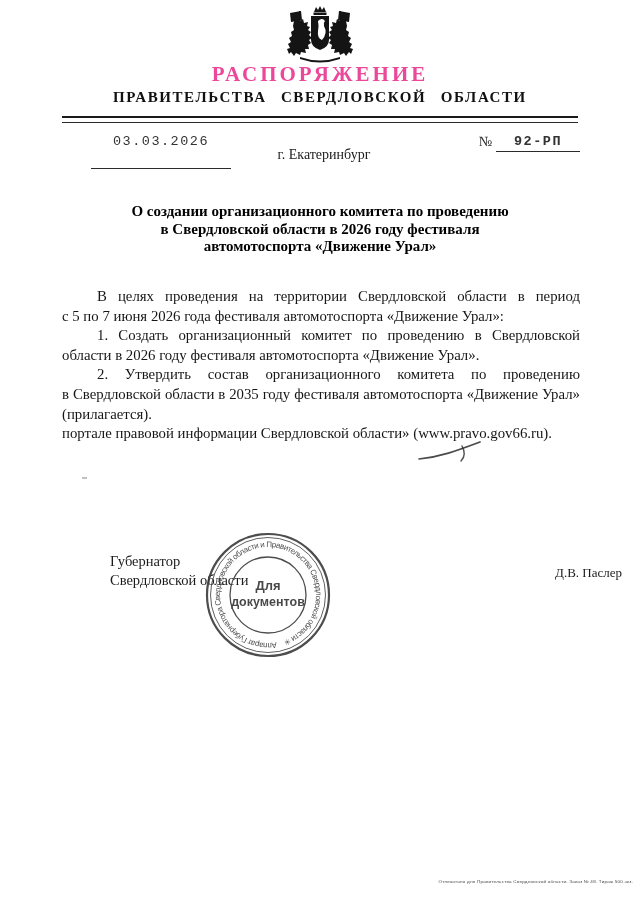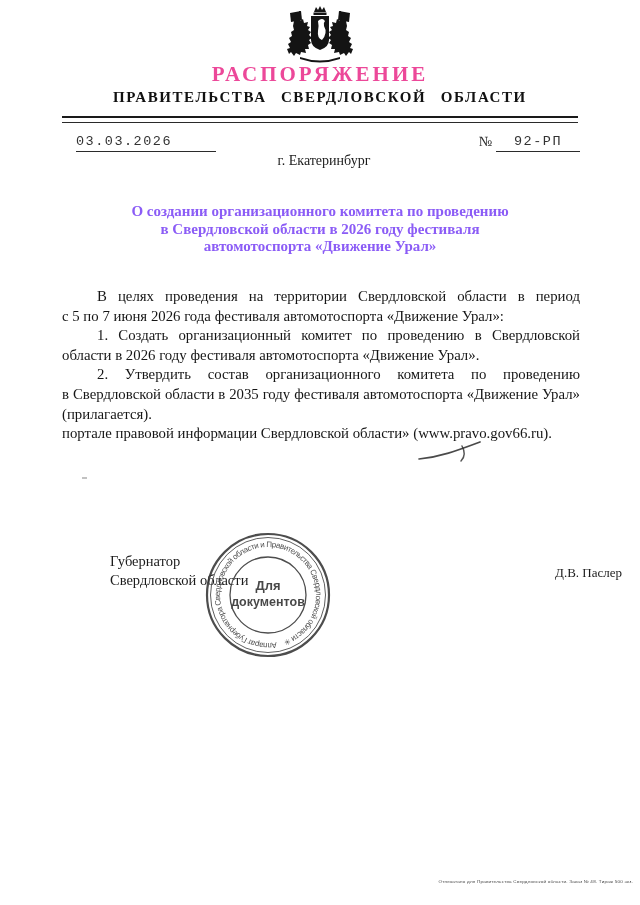--- a/index.html
+++ b/index.html
@@ -7,28 +7,28 @@
         font-family:"Liberation Serif", serif;color:#1c1c1c;}
   .abs{position:absolute;}
   .center{left:0;right:0;text-align:center;}
 
   
   .doc-type{top:62px;font-size:21px;font-weight:bold;letter-spacing:3px;color:#ec4899;}
   .issuer{top:89px;font-size:15px;font-weight:bold;letter-spacing:1.6px;word-spacing:9px;color:#111;}
   .rule{left:62px;width:516px;top:116px;height:4px;border-top:2.5px solid #1a1a1a;border-bottom:1px solid #2a2a2a;}
 
   
-  .date-wrap{left:76px;top:131px;width:140px;text-align:left;border-bottom:1.5px solid #2b2b2b;padding-bottom:2px;}
+  .date-wrap{left:91px;top:131px;width:140px;text-align:center;border-bottom:1.5px solid #2b2b2b;padding-bottom:19px;}
   .mono{font-family:"Liberation Mono", monospace;font-size:13.5px;letter-spacing:1.5px;color:#333;}
   .num-label{left:479px;top:134px;font-size:14px;color:#2b2b2b;}
-  .num-wrap{left:496px;top:131px;width:84px;text-align:center;border-bottom:1.5px solid #2b2b2b;padding-bottom:2px;}
-  .city{top:153px;font-size:14px;margin-left:8px;}
+  .num-wrap{left:496px;top:131px;width:84px;text-align:center;border-bottom:1.5px solid #2b2b2b;padding-bottom:2px;font-weight:bold;}
+  .city{top:147px;font-size:14px;margin-left:8px;}
 
   
-  .title{top:203px;font-weight:bold;font-size:15px;line-height:17.5px;color:#8b5cf6;}
+  .title{top:203px;font-weight:bold;font-size:15px;line-height:17.5px;color:#000000;}
 
   
   .body-block{left:62px;top:287px;width:518px;font-size:14.8px;line-height:19.6px;color:#161616;}
   .bline{white-space:nowrap;}
   .bline.j{white-space:normal;text-align:justify;text-align-last:justify;}
   .bline.ind{text-indent:35px;}
 
   
   .sig-post{left:78px;top:552px;font-size:14.5px;line-height:19px;margin-left:32px;}
   .sig-name{left:500px;top:565px;width:122px;text-align:right;font-size:13px;}

